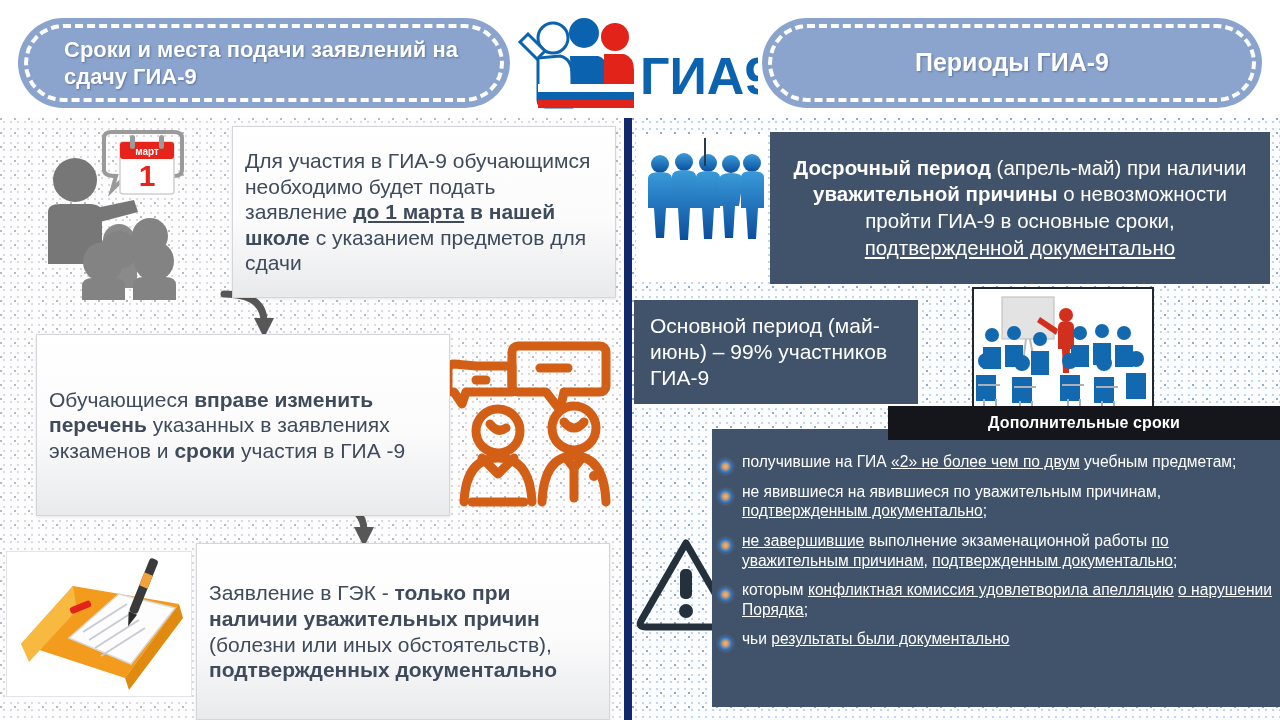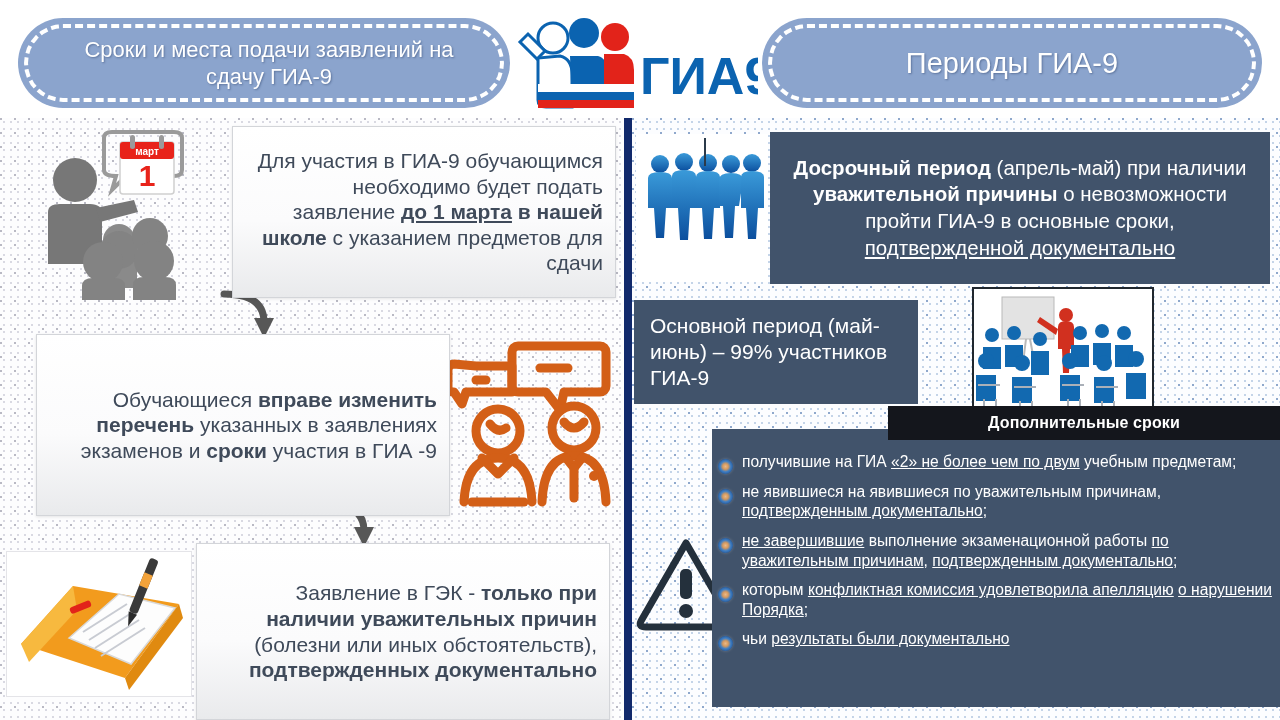--- a/index.html
+++ b/index.html
@@ -40,40 +40,40 @@
     position:absolute;border-radius:46px;background:#8ba4cd;
     display:flex;align-items:center;justify-content:center;
     box-sizing:border-box;
   }
   .pill .dash{
     position:absolute;left:6px;top:6px;right:6px;bottom:6px;
     border:4px dashed #ffffff;border-radius:42px;
     box-sizing:border-box;pointer-events:none;
   }
   .pill .ptxt{
-    position:relative;z-index:2;color:#ffffff;font-weight:normal;
-    text-align:center;line-height:1.25;
+    position:relative;z-index:2;color:#ffffff;font-weight:bold;
+    text-align:left;line-height:1.25;
     text-shadow:1px 1px 2px rgba(40,60,100,.45);
   }
   #pill-left{left:18px;top:18px;width:492px;height:90px;}
   #pill-left .ptxt{font-size:22px;padding:0 36px 0 46px;}
   #pill-right{left:762px;top:18px;width:500px;height:90px;}
-  #pill-right .ptxt{font-size:29px;}
+  #pill-right .ptxt{font-size:25px;}
 
   
   .logo{position:absolute;left:512px;top:10px;width:248px;height:104px;background:#fff;
         display:flex;align-items:center;justify-content:flex-start;}
   .logo svg{display:block;}
 
   
   .card{
     position:absolute;box-sizing:border-box;
     background:linear-gradient(180deg,#ffffff 0%,#fbfbfc 55%,#e9eaec 100%);
     border:1px solid #d3d5d9;
-    color:#3f4a5a;text-align:right;
+    color:#3f4a5a;text-align:left;
     display:flex;align-items:center;justify-content:center;
     box-shadow:0 1px 3px rgba(0,0,0,.10);
   }
   .card .inner{padding:6px 12px;line-height:1.22;}
   .u{text-decoration:underline;}
 
   #card-1{left:232px;top:126px;width:384px;height:172px;font-size:21px;}
   #card-2{left:36px;top:334px;width:414px;height:182px;font-size:21px;}
   #card-3{left:196px;top:543px;width:414px;height:177px;font-size:21px;}
 

